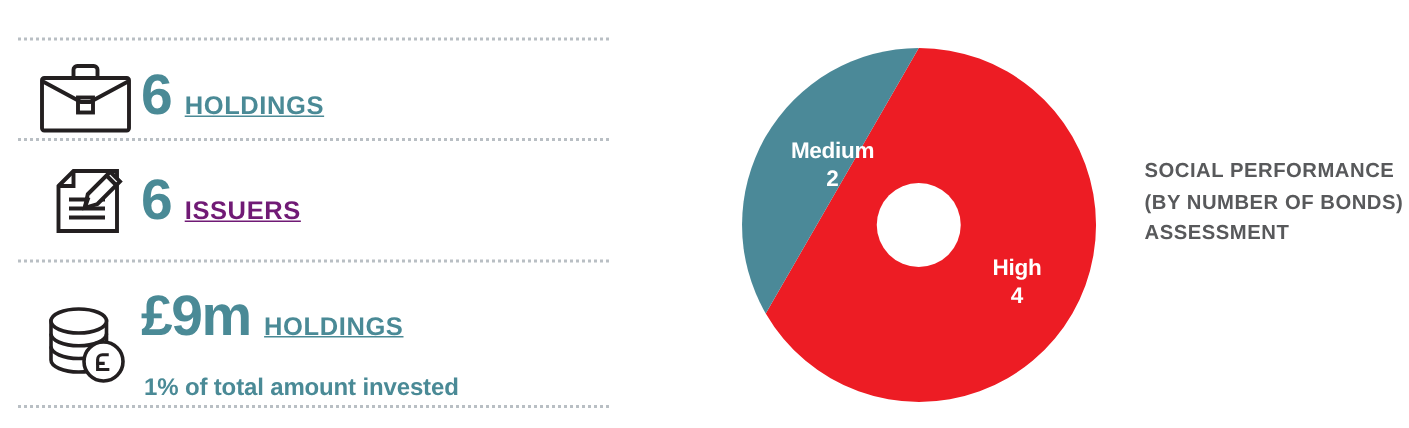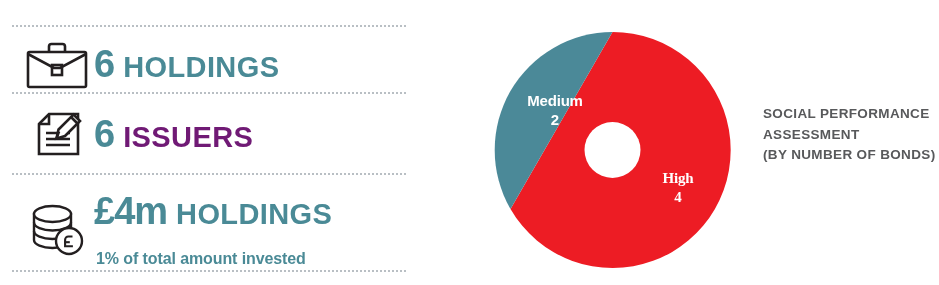--- a/index.html
+++ b/index.html
@@ -63,26 +63,27 @@
     white-space: nowrap;
   }
   .stat-value {
     font-size: 38px;
     font-weight: bold;
     color: #4a8a96;
     letter-spacing: -1px;
     line-height: 1;
   }
   .stat-label {
-    font-size: 29px;
+    font-size: 17px;
     font-weight: bold;
     color: #4a8a96;
     letter-spacing: 0.4px;
     line-height: 1;
     margin-left: 9px;
+    text-decoration: underline;
   }
   .stat-sub {
     font-size: 16px;
     font-weight: bold;
     color: #4a8a96;
     letter-spacing: -0.1px;
     margin-top: 20px;
     margin-left: 2px;
     white-space: nowrap;
   }
@@ -99,21 +100,21 @@
   .slice-label {
     position: absolute;
     text-align: center;
     color: #ffffff;
     font-weight: bold;
     white-space: nowrap;
   }
   .slice-label .nm { font-size: 15px; letter-spacing: -0.2px; display: block; }
   .slice-label .vl { font-size: 15px; display: block; margin-top: 2px; }
   .label-medium { left: 505px; top: 92px; width: 100px; }
-  .label-high   { left: 633px; top: 170px; width: 90px; font-family: Liberation Serif, serif; }
+  .label-high   { left: 633px; top: 170px; width: 90px; }
 
   
   .caption {
     position: absolute;
     left: 763px;
     top: 104px;
     width: 175px;
     color: #58595b;
     font-size: 13.5px;
     font-weight: bold;
@@ -181,21 +182,21 @@
         <path d="M9 30 c0 4.4 8.3 8 18.5 8 S46 34.4 46 30"></path>
         <circle cx="44" cy="40" r="13" fill="#ffffff"></circle>
         <g stroke-width="2.1">
           <path d="M47.5 35.5 h-4.2 a3.2 3.2 0 0 0 -3.2 3.2 v6.6 h7.8"></path>
           <path d="M39.2 41.2 h5.6"></path>
         </g>
       </svg>
     </div>
     <div class="stat-text">
       <div class="stat-line">
-        <span class="stat-value" style="color: rgb(74, 138, 150);">£4m</span>
+        <span class="stat-value" style="color: rgb(74, 138, 150);">£9m</span>
         <span class="stat-label" style="color: rgb(74, 138, 150);">HOLDINGS</span>
       </div>
       <div class="stat-sub" style="color: rgb(74, 138, 150);">1% of total amount invested</div>
     </div>
   </div>
 </div>
 
 <div class="chart-area">
   <svg class="donut-svg" width="310" height="285" viewBox="0 0 310 285">
 
@@ -212,15 +213,15 @@
   </div>
 
   <div class="slice-label label-high" style="left:173px; top:170px;">
     <span class="nm">High</span>
     <span class="vl">4</span>
   </div>
 </div>
 
 <div class="caption" style="color: rgb(88, 89, 91);">
   <div>SOCIAL PERFORMANCE</div>
+  <div>(BY NUMBER OF BONDS)</div>
   <div>ASSESSMENT</div>
-  <div>(BY NUMBER OF BONDS)</div>
 </div>
 
 </body></html>

